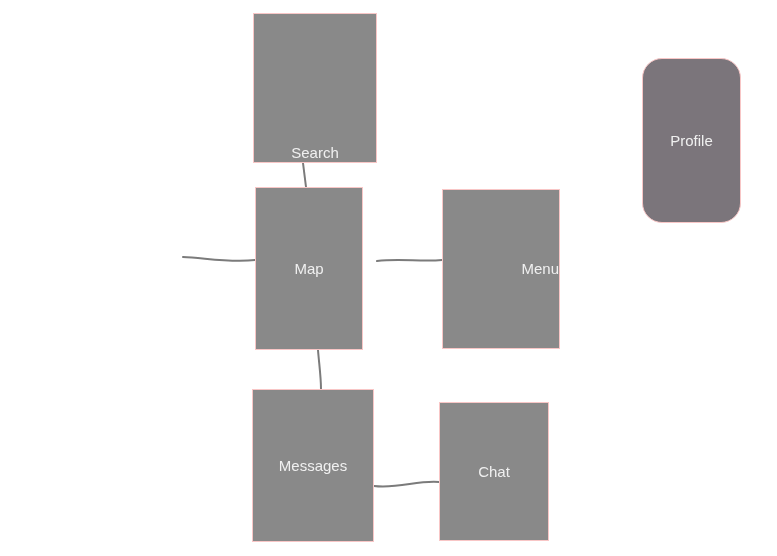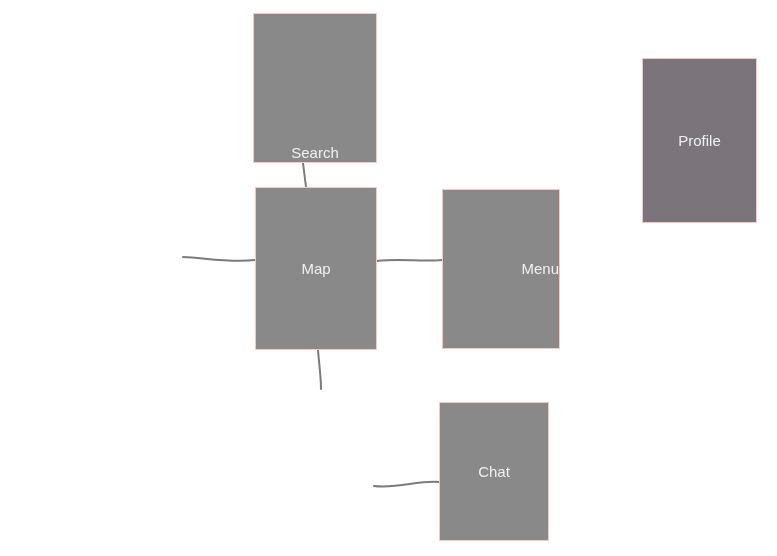--- a/index.html
+++ b/index.html
@@ -44,23 +44,23 @@
     background: #7b757b;
   }
   .node .label {
     color: #f0f0f0;
     font-size: 15px;
     line-height: 1.2;
     text-align: center;
     white-space: nowrap;
   }
   .node--search        { left: 253px; top: 13px;  width: 124px; height: 150px; align-items: flex-end; }
-  .node--profile       { left: 642px; top: 58px;  width: 115px; height: 165px; }
+  .node--profile       { left: 642px; top: 58px;  width: 99px; height: 165px; border-radius: 20px; }
   .node--notifications { left: 59px;  top: 185px; width: 124px; height: 167px; }
-  .node--map           { left: 255px; top: 187px; width: 122px; height: 163px; }
+  .node--map           { left: 255px; top: 187px; width: 108px; height: 163px; }
   .node--menu          { left: 442px; top: 189px; width: 118px; height: 160px; justify-content: flex-end; }
   .node--messages      { left: 252px; top: 389px; width: 122px; height: 153px; }
   .node--chat          { left: 439px; top: 402px; width: 110px; height: 139px; }
 </style>
 </head>
 <body>
 
 <div class="canvas">
 
   <svg class="edges" viewBox="0 0 777 556" xmlns="http://www.w3.org/2000/svg">
@@ -81,18 +81,21 @@
 
 
   <div class="node node--map">
     <span class="label">Map</span>
   </div>
 
   <div class="node node--menu">
     <span class="label">Menu</span>
   </div>
 
+  <div class="node node--messages">
+    <span class="label">Messages</span>
+  </div>
 
   <div class="node node--chat">
     <span class="label">Chat</span>
   </div>
 
 </div>
 
 </body></html>

